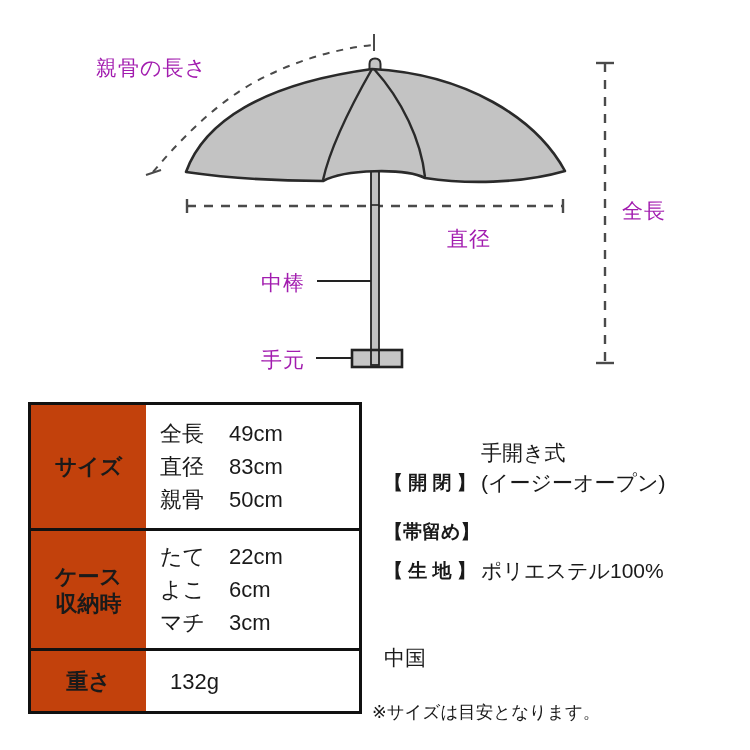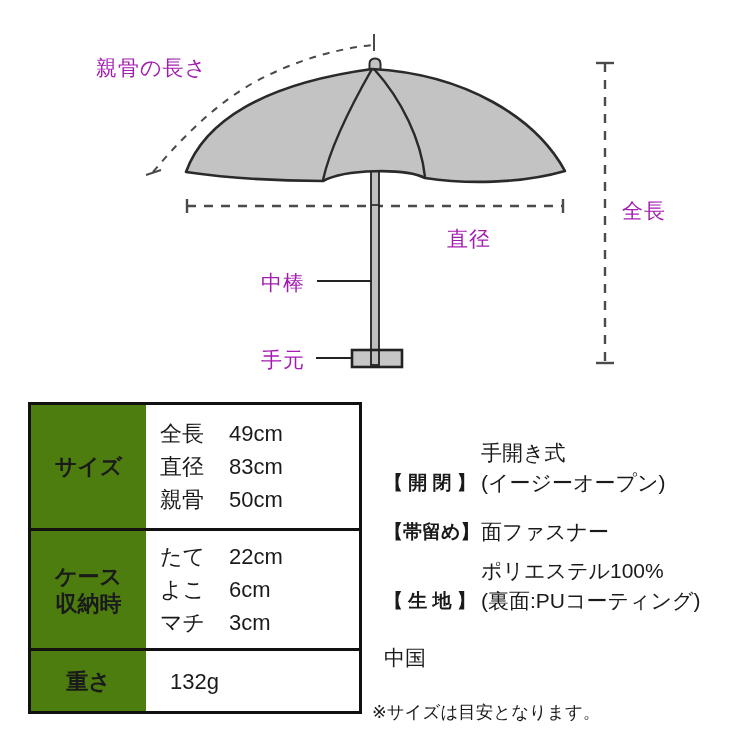--- a/index.html
+++ b/index.html
@@ -9,21 +9,21 @@
   
   .dia-label{position:absolute;font-size:21px;letter-spacing:1px;white-space:nowrap;color:#a21caf;}
   
   .spec-table{position:absolute;left:28px;top:402px;width:334px;height:312px;
               border:3px solid #111;box-sizing:border-box;display:flex;flex-direction:column;background:#fff;}
   .srow{display:flex;box-sizing:border-box;}
   .srow + .srow{border-top:3px solid #111;}
   .row-size{height:123px;}
   .row-case{height:120px;}
   .row-weight{flex:1;text-align:right;}
-  .th{width:115px;flex-shrink:0;background:#4d7c0f;display:flex;flex-direction:column;
+  .th{width:115px;flex-shrink:0;background:#c2410c;display:flex;flex-direction:column;
       align-items:center;justify-content:center;font-weight:bold;font-size:22px;line-height:27px;}
   .td{flex:1;display:flex;flex-direction:column;justify-content:center;padding-left:14px;
       font-size:22px;line-height:33px;}
   .pair{display:flex;}
   .sub{width:69px;flex-shrink:0;}
   .weight-val{padding-left:10px;}
   
   .detail-row{position:absolute;left:384px;display:flex;align-items:flex-end;white-space:nowrap;}
   .detail-label{font-weight:bold;font-size:19px;line-height:30px;width:97px;flex-shrink:0;}
   .detail-body{font-size:21px;line-height:30px;}
@@ -131,29 +131,25 @@
 
   <div class="detail-row d1">
     <div class="detail-label">【 開 閉 】</div>
     <div class="detail-body">
       <div>手開き式</div>
       <div>(イージーオープン)</div>
     </div>
   </div>
   <div class="detail-row d2">
     <div class="detail-label">【帯留め】</div>
-    <div class="detail-body">
-      <div>面ファスナー</div>
-    </div>
   </div>
   <div class="detail-row d3">
     <div class="detail-label">【 生 地 】</div>
     <div class="detail-body">
       <div>ポリエステル100%</div>
-      <div>(裏面:PUコーティング)</div>
     </div>
   </div>
   <div class="detail-row d4">
     <div class="detail-body">
       <div>中国</div>
     </div>
   </div>
 
   <div class="size-note">※サイズは目安となります。</div>
 

